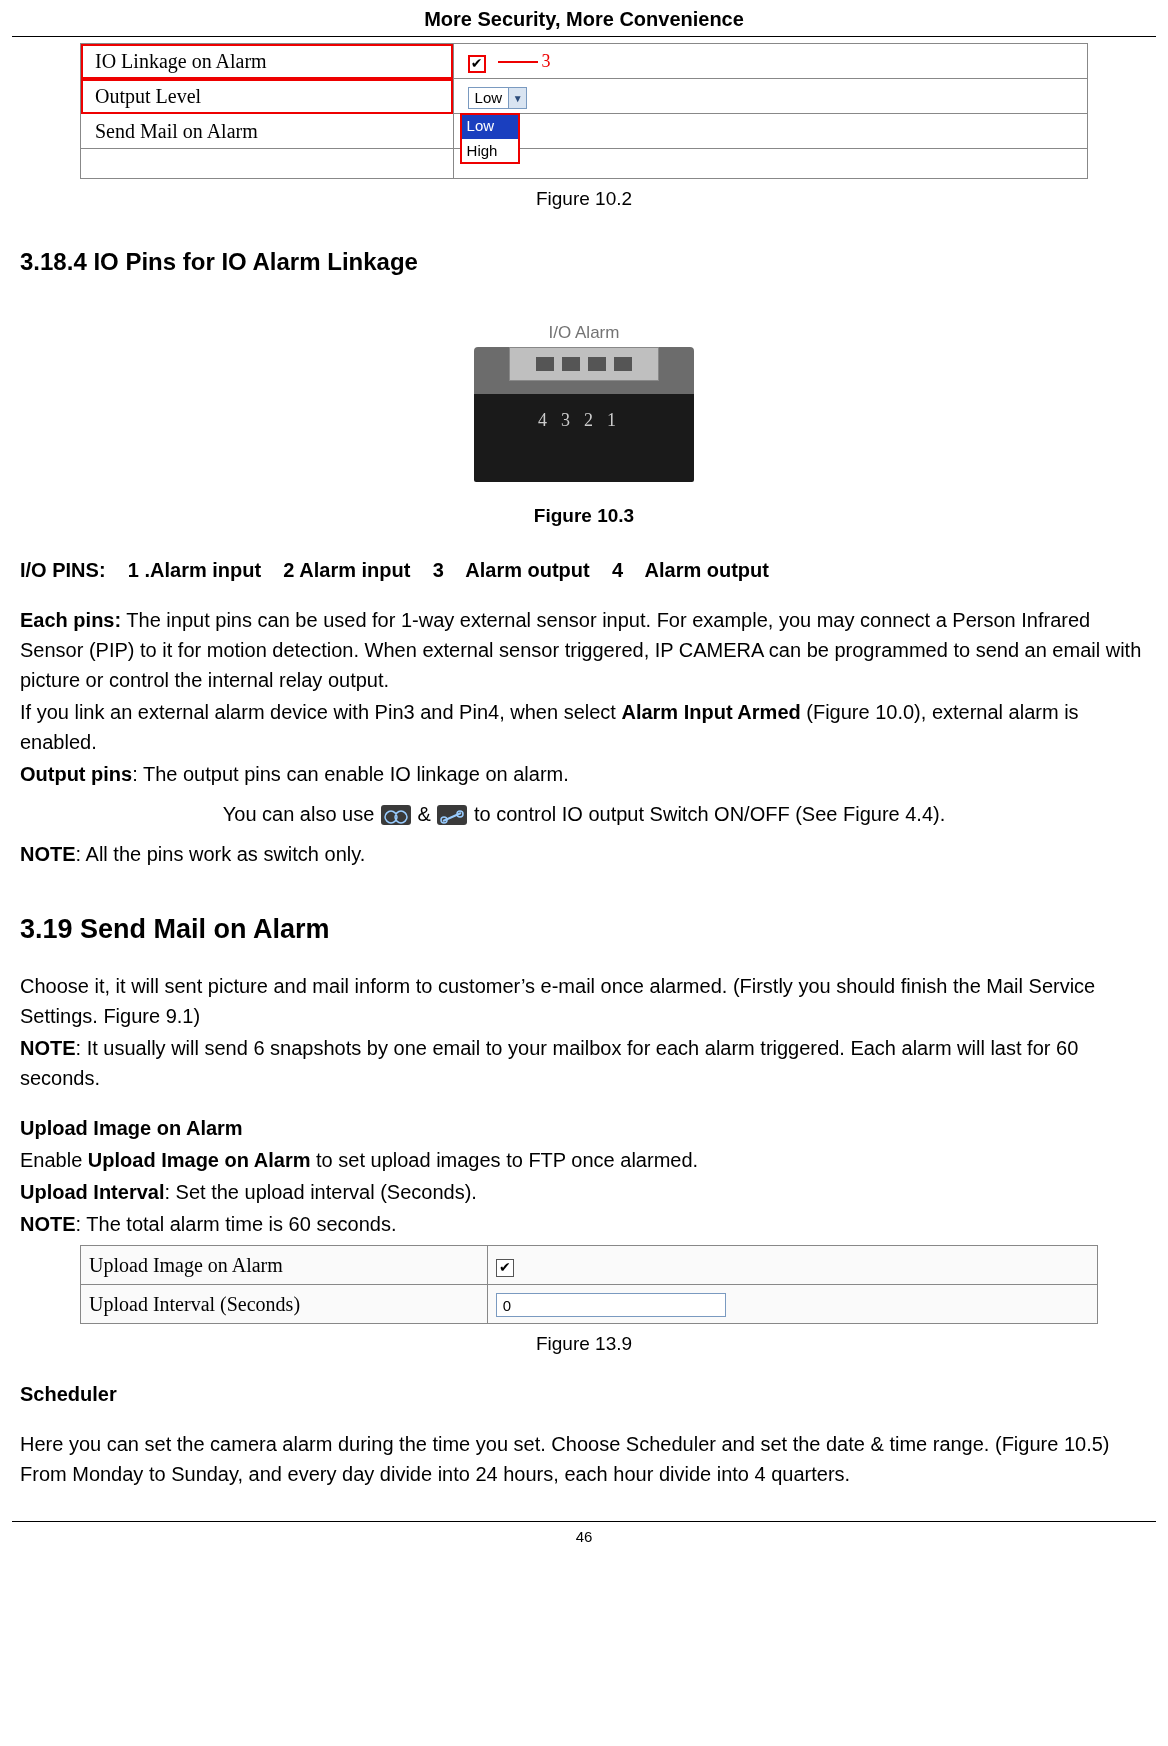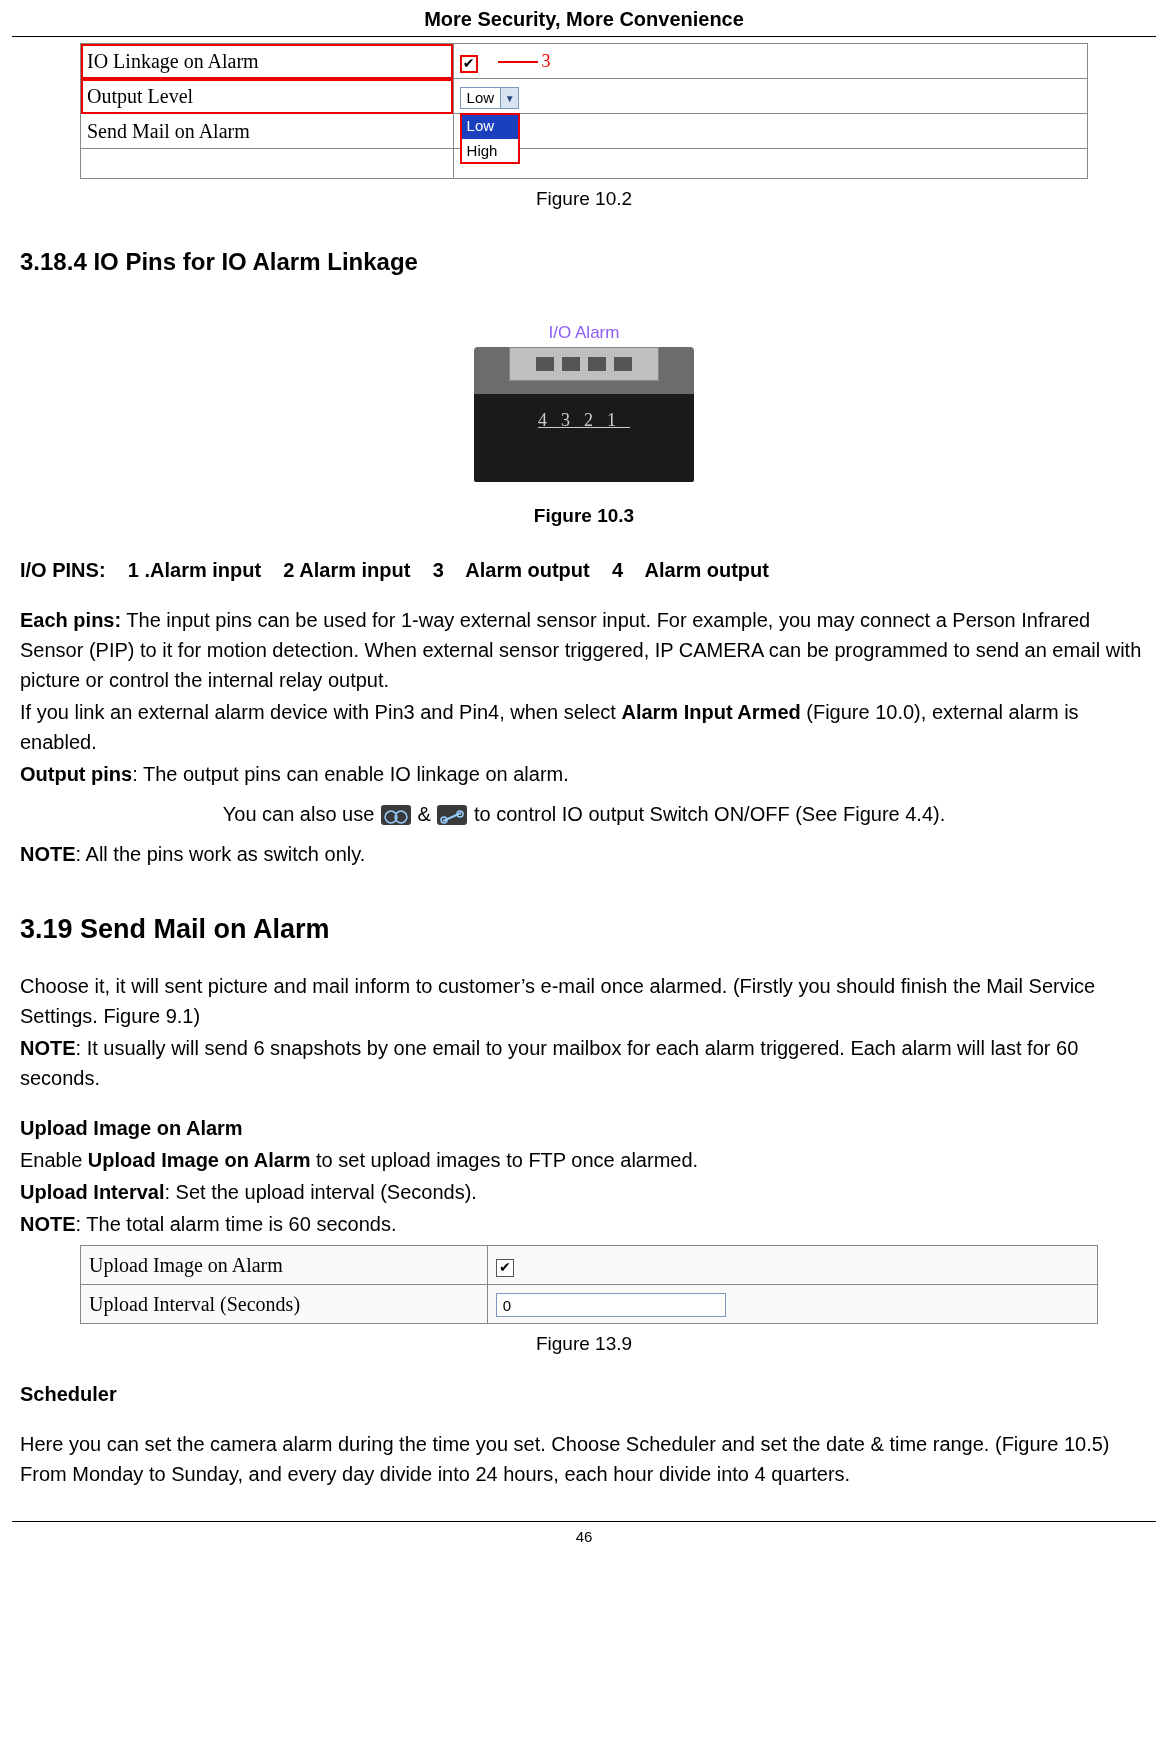--- a/index.html
+++ b/index.html
@@ -19,21 +19,21 @@
     padding: 4px 0 2px;
     border-bottom: 1.5px solid #000;
     margin: 0 12px;
   }
   .content { padding: 0 20px; }
   .fig-caption { text-align: center; font-size: 19px; margin: 6px 0 30px; }
 
   
   .fig102-wrap { margin: 6px 60px 0 60px; position: relative; }
   .fig102-table { width: 100%; border-collapse: collapse; border: 1px solid #888; font-family: "Times New Roman", serif; font-size: 20px; }
-  .fig102-table td { border: 1px solid #888; padding: 2px 6px; height: 30px; vertical-align: middle; }
+  .fig102-table td { border: 1px solid #888; padding: 2px 14px; height: 30px; vertical-align: middle; }
   .fig102-table td.left { width: 37%; background:#ffffff; }
   .fig102-table td.right { background:#ffffff; position: relative; }
   .redbox { outline: 2px solid #e00; outline-offset: -2px; }
   .checkbox-draw {
     display: inline-block; width: 18px; height: 18px; border: 1px solid #555;
     text-align: center; line-height: 16px; font-size: 14px; background:#fff;
   }
   .dropdown-sim {
     display: inline-flex; align-items: center; border: 1px solid #7a9ac0;
     font-family: Arial; font-size: 15px; background:#fff; height:22px;
@@ -48,34 +48,34 @@
   }
   .dd-open .opt { padding: 1px 6px; }
   .dd-open .opt.sel { background:#1a3fbf; color:#fff; }
   .callout {
     position: absolute; color:#e00; font-size:18px; display:flex; align-items:center;
   }
   .callout .line { height:2px; background:#e00; margin-right:4px; }
 
   
   .fig103-box { text-align:center; margin-top: 40px; }
-  .fig103-label { color:#8b5cf6; font-size:17px; margin-bottom:2px; }
+  .fig103-label { color:#737373; font-size:17px; margin-bottom:2px; }
   .connector {
     width: 220px; height: 135px; margin: 0 auto; position: relative;
     background: linear-gradient(#6c6c6c 0 35%, #1a1a1a 35% 100%);
     border-radius: 4px 4px 2px 2px;
   }
   .connector .top {
     position:absolute; top:0; left:50%; transform:translateX(-50%);
     width: 150px; height:34px; background:#bfbfbf; border:1px solid #888;
   }
   .connector .slots { position:absolute; top:10px; left:50%; transform:translateX(-50%); display:flex; gap:8px;}
   .connector .slots div { width:18px; height:14px; background:#555; }
   .connector .nums { position:absolute; bottom:48px; left:50%; transform:translateX(-50%);
-    color:#ccc; font-family:"Times New Roman",serif; font-size:18px; letter-spacing:14px;text-decoration:underline;}
+    color:#ccc; font-family:"Times New Roman",serif; font-size:18px; letter-spacing:14px;}
   .cap10-3 { text-align:center; font-size:19px; margin: 20px 0 24px; font-weight: bold; }
 
   h3.sec { font-weight:bold; font-size:24px; margin: 10px 0 22px; }
   h2.sec-big { font-weight:bold; font-size:27px; margin: 40px 0 22px; }
   p { margin-bottom: 2px; }
   .para-block { margin-bottom: 20px; }
   .bold { font-weight:bold; }
   .inline-icon {
     display:inline-block; width:30px; height:20px; vertical-align:middle;
     background:#3a3a3a; border-radius:3px; position:relative; margin: 0 1px;

